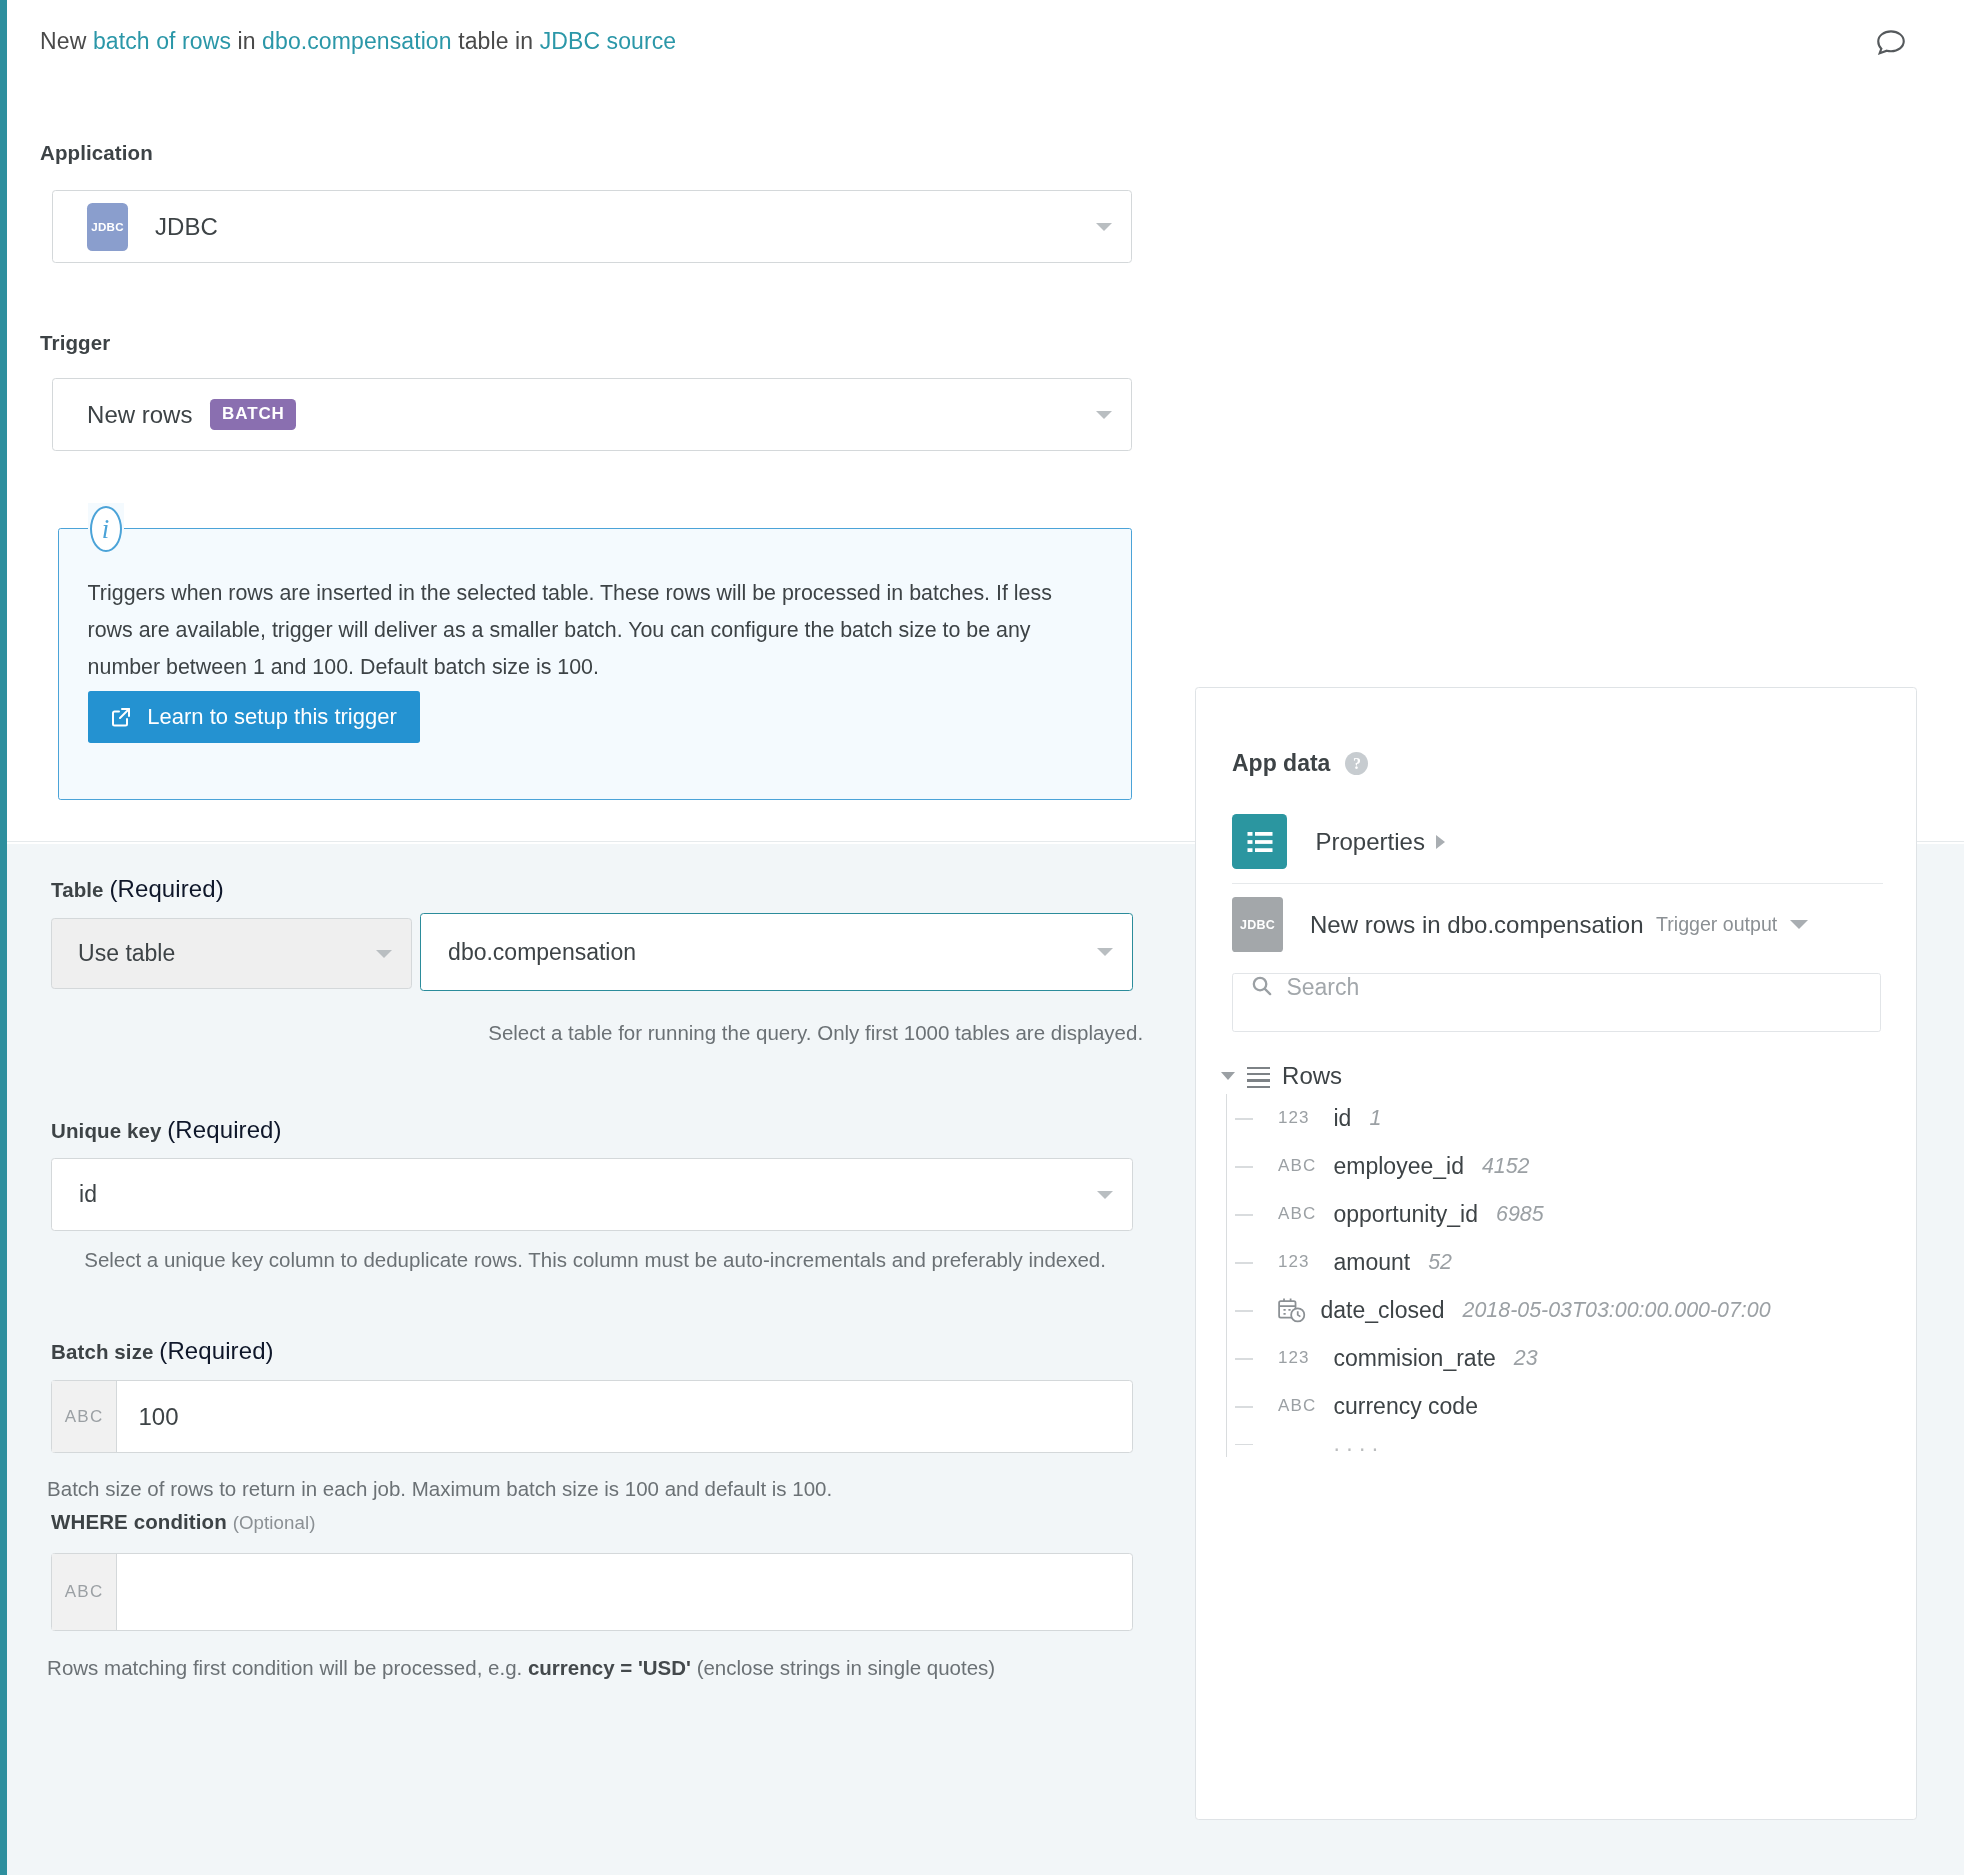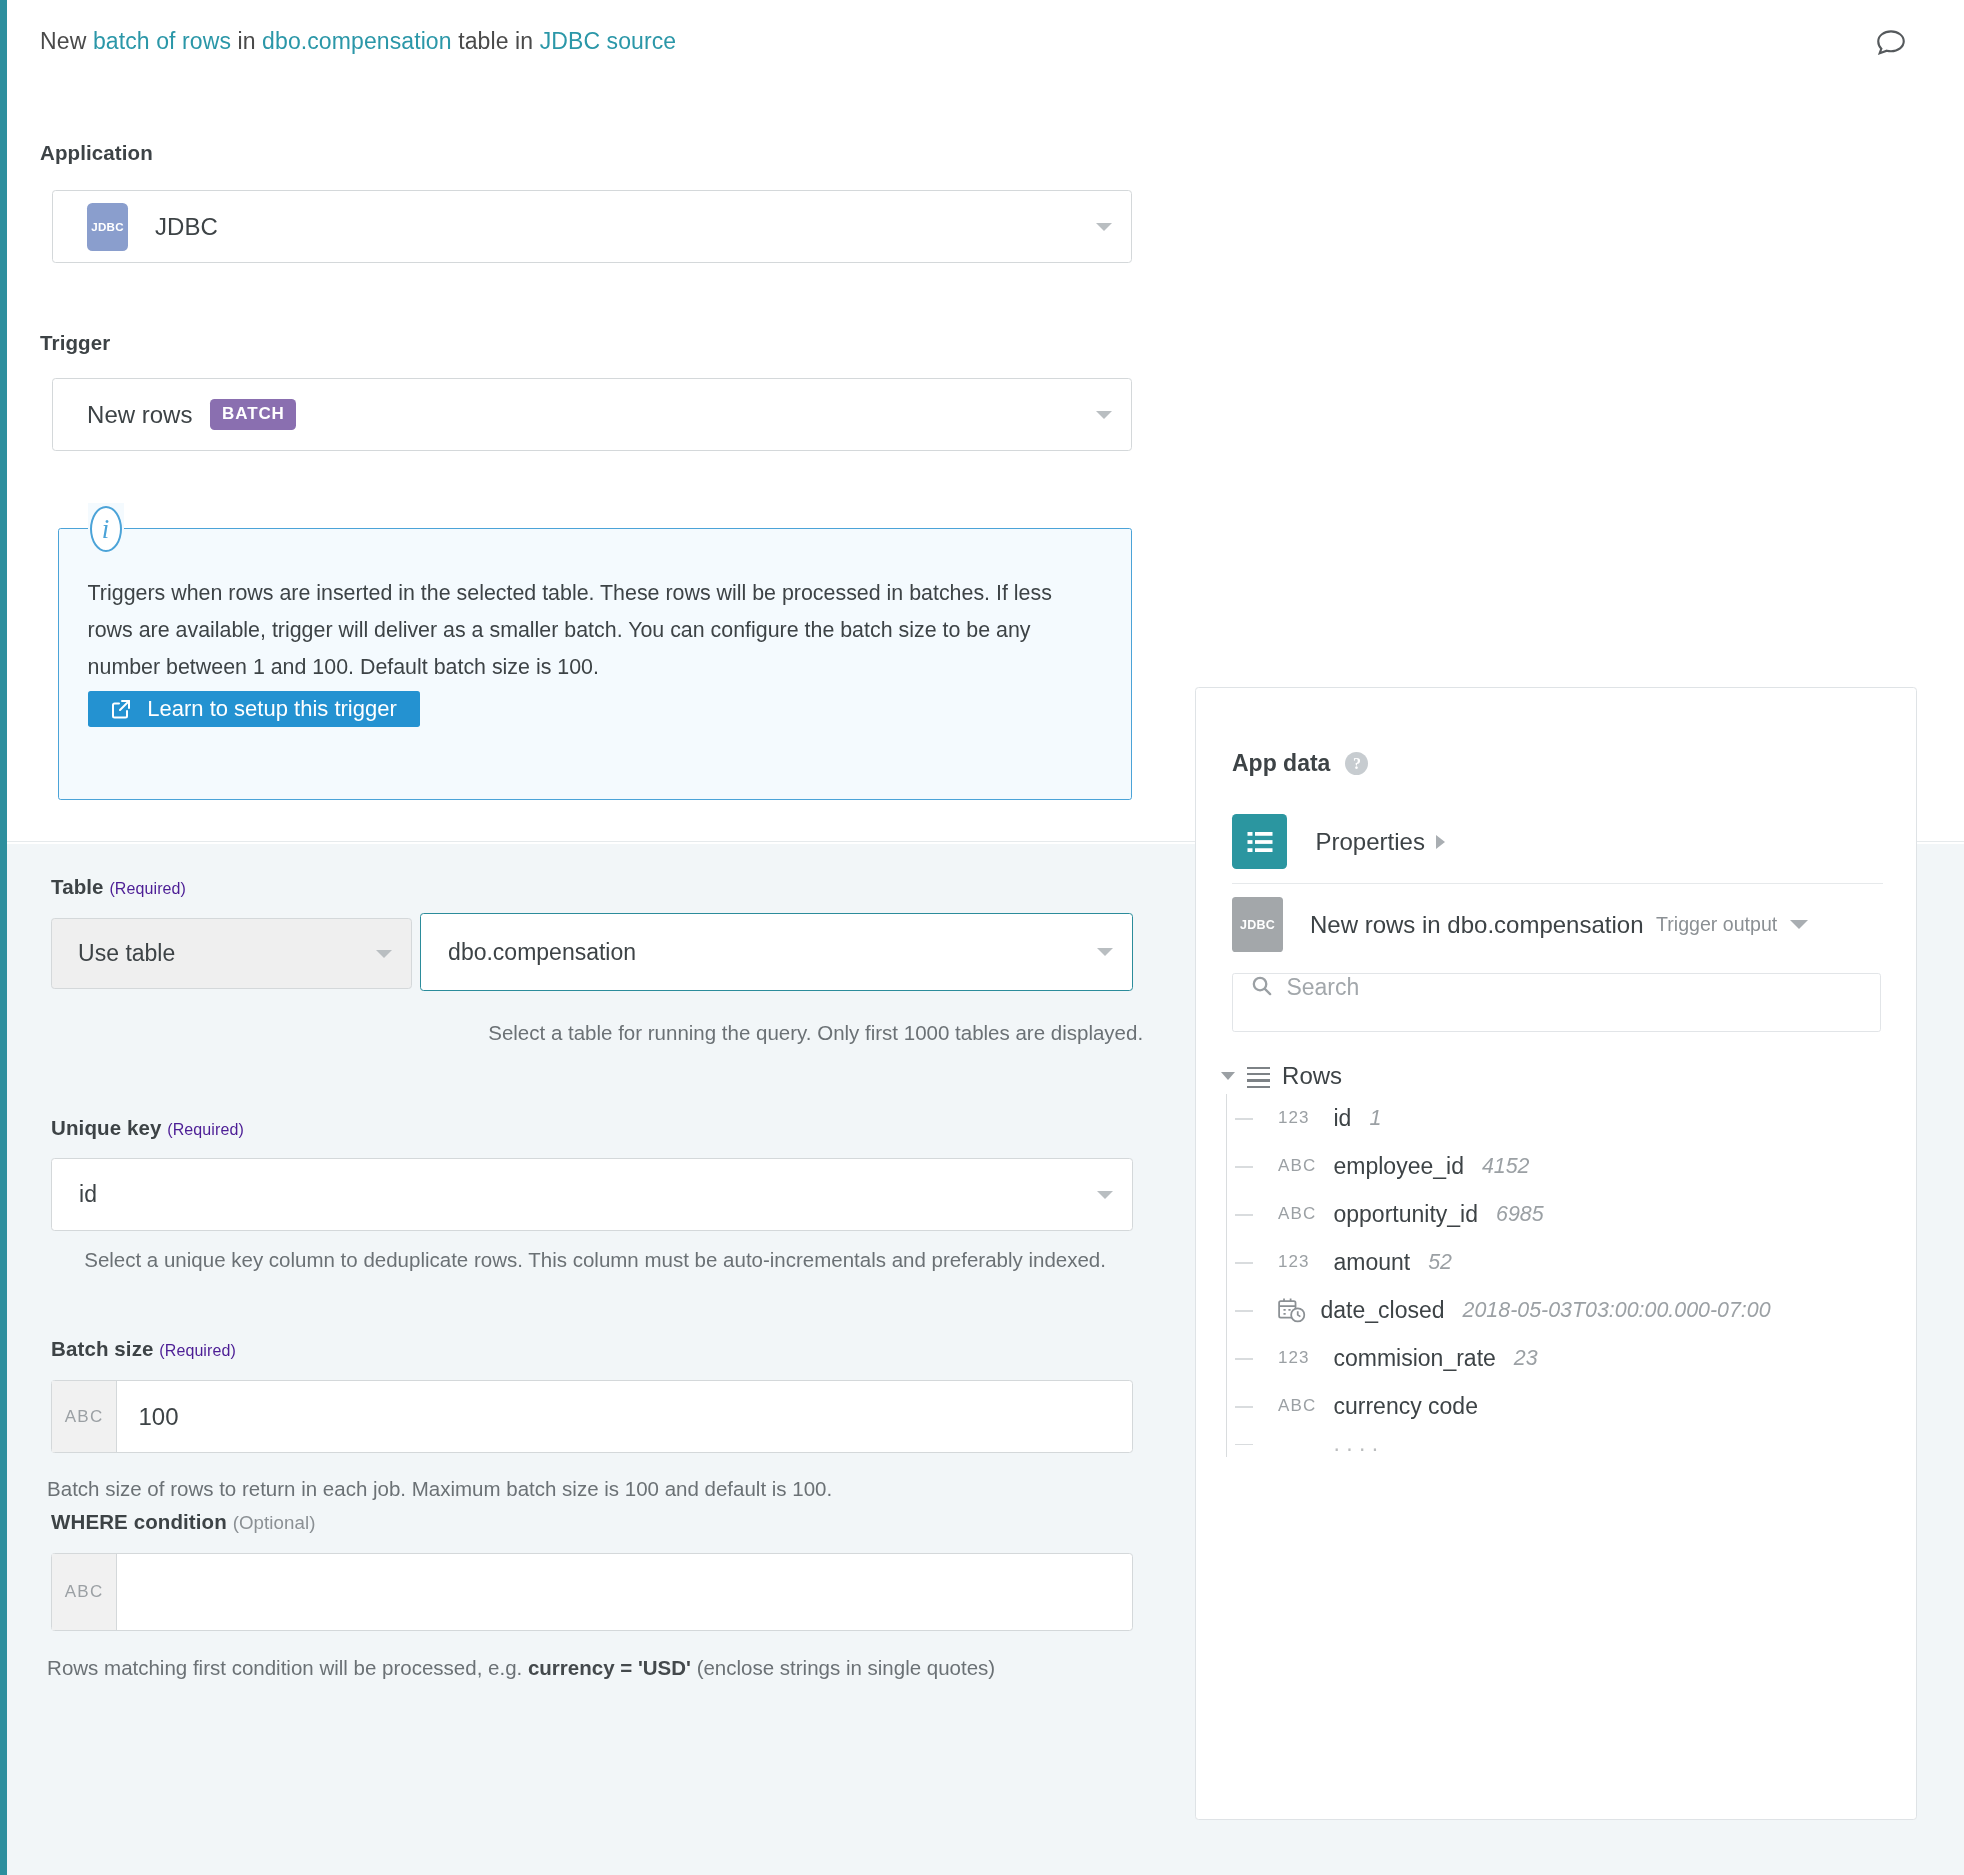--- a/index.html
+++ b/index.html
@@ -49,21 +49,21 @@
     color: #55595c;
   }
   .comment-icon svg { display:block; width: 34px; height: 34px; }
 
   .field-label {
     font-size: 20.5px;
     font-weight: bold;
     color: #3d4346;
     letter-spacing: 0.1px;
   }
-  .req  { color: #4c1d95; font-weight: normal; font-size: 16px; }
+  .req  { color: #0f172a; font-weight: normal; font-size: 24px; }
   .opt  { color: #8b9094; font-weight: normal; font-size: 18.7px; }
 
   .sel-box {
     background: #fff;
     border: 0.9px solid #d4d8da;
     border-radius: 3.6px;
     position: relative;
   }
   .caret {
     position: absolute; right: 19.6px; top: 50%;
@@ -141,21 +141,21 @@
   }
   .callout-text {
     position: absolute; left: 28.5px; top: 46px;
     width: 1002px;
     font-size: 21.4px;
     line-height: 37px;
     color: #3d4346;
   }
   .learn-btn {
     position: absolute; left: 28.5px; top: 162px;
-    height: 36px;
+    height: 52px;
     background: #2492d1;
     color: #fff;
     border: 0; border-radius: 2.7px;
     font-size: 22px;
     font-family: "Liberation Sans", sans-serif;
     display: flex; align-items: center;
     padding: 0 23px 0 21.4px;
     cursor: pointer;
     white-space: nowrap;
   }

